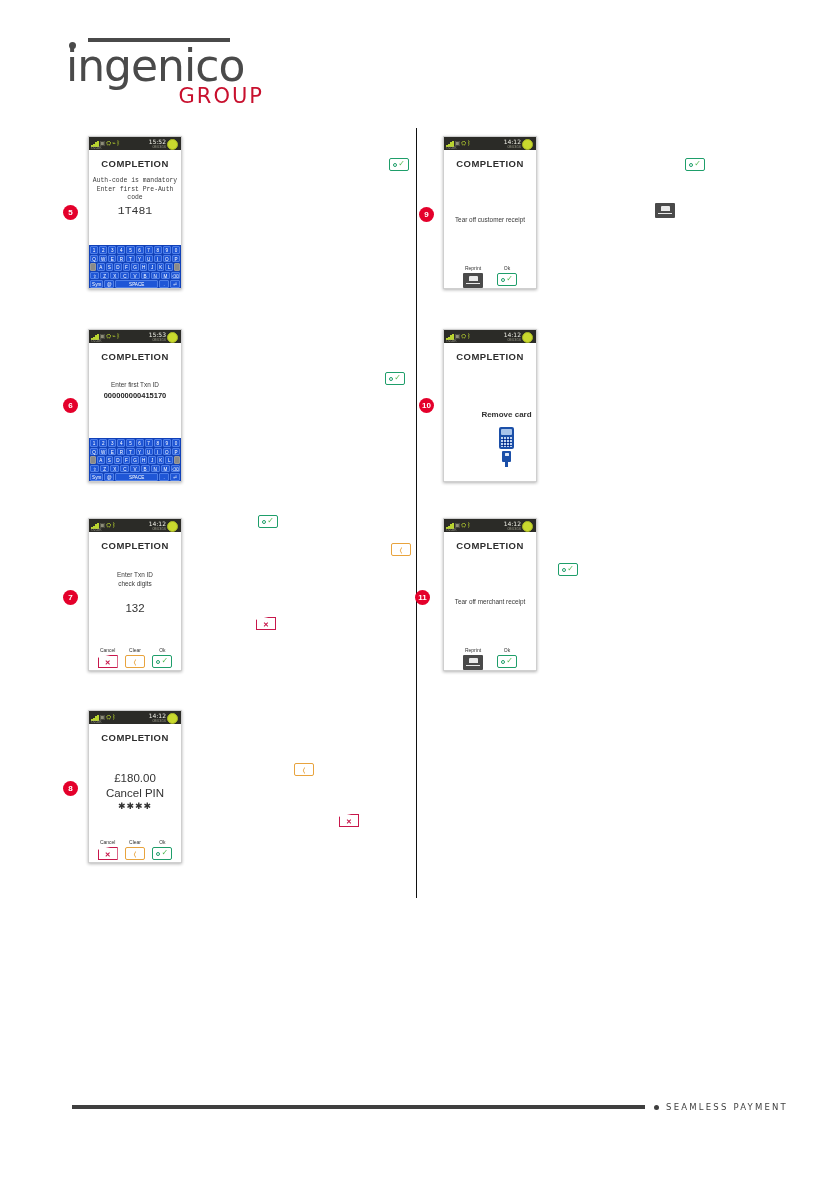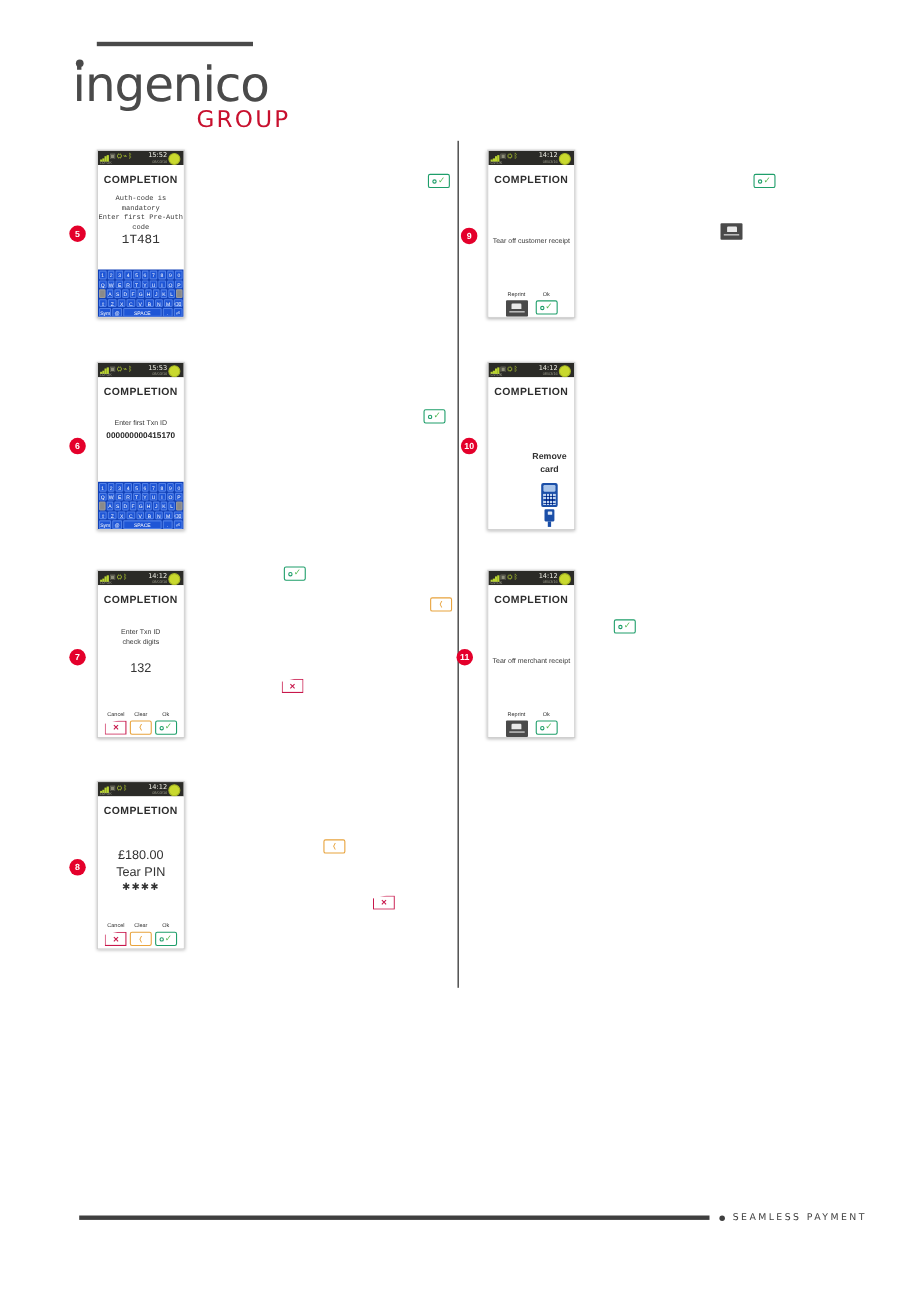--- a/index.html
+++ b/index.html
@@ -9,32 +9,32 @@
     background: #ffffff;
     font-family: "Liberation Sans", sans-serif;
     position: relative;
     overflow: hidden;
   }
 
   
   .logo { position:absolute; left:66px; top:38px; width:200px; }
   .logo-bar { height:4px; background:#4a4a4a; width:142px; margin-left:22px; }
   .logo-word { font-size:44px; line-height:44px; letter-spacing:-1px; color:#4a4a4a;
-               font-family:"DejaVu Sans", sans-serif; font-weight:400; margin-top:14px;}
+               font-family:"DejaVu Sans", sans-serif; font-weight:400; margin-top:2px;}
   .logo-dot { position:absolute; left:3px; top:-2px; width:7px; height:7px; border-radius:50%; background:#4a4a4a; }
   .logo-group { text-align:right; color:#c8102e; font-size:21px; letter-spacing:2px;
                 font-family:"DejaVu Sans", sans-serif; margin-top:-4px; padding-right:2px;}
 
   
   .vdivider { position:absolute; left:416px; top:128px; width:1px; height:770px; background:#111; }
 
   
   .device {
     position:absolute;
-    width:80px; height:153px;
+    width:94px; height:153px;
     background:#ffffff;
     border:1px solid #cfcfcf;
     box-shadow:0 1px 3px rgba(0,0,0,0.30);
     overflow:hidden;
   }
   .statusbar {
     height:13px; background:#2b2b27; position:relative;
     display:flex; align-items:center; justify-content:space-between;
     padding:0 2px;
   }
@@ -407,21 +407,21 @@
     <div class="sb-right">
       <div class="sb-time">14:12</div>
       <div class="sb-date">08/03/16</div>
       <span class="sb-batt"></span>
     </div>
   </div>
   <div class="screen">
     <div class="scr-title">COMPLETION</div>
     <div class="scr-body" style="padding-top:28px;">
       <div class="scr-amount">£180.00</div>
-      <div class="scr-amount">Tear PIN</div>
+      <div class="scr-amount">Cancel PIN</div>
       <div class="scr-stars">✱✱✱✱</div>
     </div>
     <div class="softbar">
       <div class="softbtn">
         <div class="lbl">Cancel</div>
         <div class="btn-ico">
             <div class="ico-cancel">
               <span>✕</span>
             </div>
           </div>

